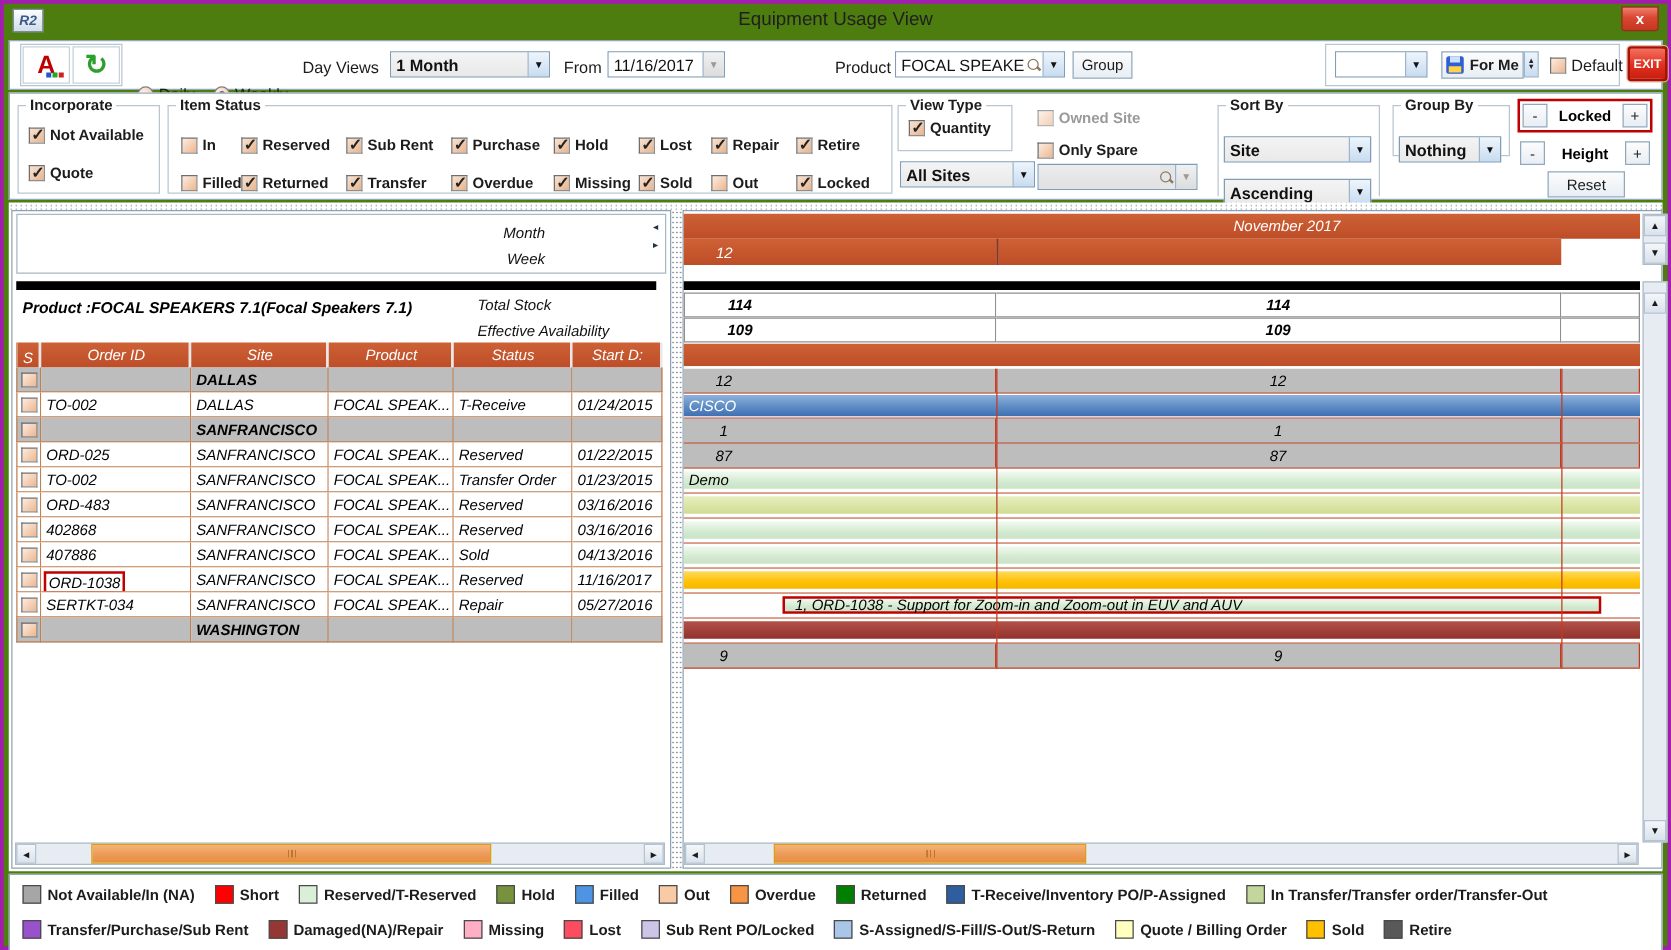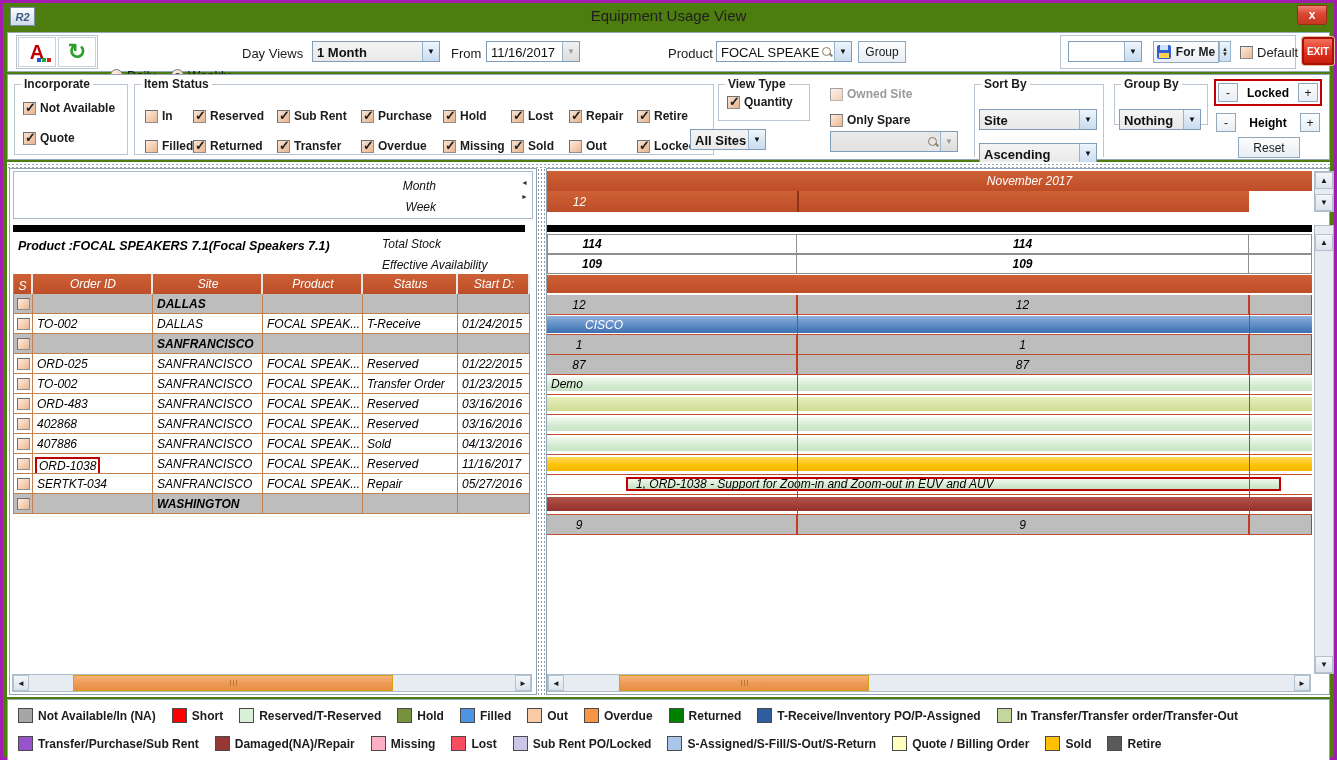--- a/index.html
+++ b/index.html
@@ -103,21 +103,21 @@
   .scell{background:#fff;border:1px solid #8f8f8f;border-left:none;font-size:12px;font-weight:bold;display:flex;align-items:center;justify-content:center;}
   .scell.c0{border-left:1px solid #8f8f8f;padding-right:160px;}
   .orangestrip{position:absolute;left:0;top:106px;width:765px;height:20px;background:linear-gradient(#ce6136,#bd4d27);border-bottom:2px solid #fff;}
   .tlrows{position:absolute;left:0;top:126px;width:765px;}
   .tlrow{position:relative;height:20px;border-bottom:1px solid #c14e2c;background:#fff;}
   .tlrow.tlgroup{display:grid;grid-template-columns:250px 452px 63px;background:#bdbdbd;}
   .gcell{font-size:12px;color:#000;display:flex;align-items:center;justify-content:center;border-right:1px solid #c23b22;}
   .gcell.c0{padding-right:185px;}
   .bar{position:absolute;left:0;right:0;top:2px;bottom:3px;display:flex;align-items:center;font-size:12px;color:#000;z-index:2;}
   .bar .bar-label{padding-left:4px;white-space:nowrap;overflow:hidden;}
-  .bar-t_receive{top:1px;bottom:1px;background:linear-gradient(#8fb2dc,#6592c8 45%,#3e6fb2);color:#fff;padding-left:34px;}
+  .bar-t_receive{top:1px;bottom:1px;background:linear-gradient(#8fb2dc,#6592c8 45%,#3e6fb2);color:#fff;}
   .bar-reserved{background:linear-gradient(#f2faf0,#d3ead0 60%,#c8e4c6);}
   .bar-in_transfer{background:linear-gradient(#e8efbf,#cfdc92);}
   .bar-sold{background:linear-gradient(#ffd95c,#ffc103 60%,#f5b700);}
   .bar-repair{background:linear-gradient(#b25249,#93322c);}
   .bar.hl{border:2px solid #c00000;}
   .bar.hl .bar-label{padding-left:8px;}
   .tick{position:absolute;top:0;width:1px;background:#c23b22;z-index:3;}
 
   
   .legendbox{position:absolute;left:4px;right:4px;top:696px;height:62px;background:#fff;border:1px solid #93a9bb;}
@@ -283,21 +283,21 @@
           </span>
         </div>
     </fieldset>
     <fieldset style="left:710px;top:2px;width:92px;height:44px">
       <legend>View Type</legend>
       <span class="check-item" style="margin:4px 0 0 8px">
         <span class="cb checked"></span>
         <span class="cb-label">Quantity</span>
       </span>
     </fieldset>
-    <div class="combo" style="left:682px;top:54px;width:76px">
+    <div class="combo" style="left:712px;top:54px;width:108px">
       <span class="val">All Sites</span>
       <span class="dd-btn">▼</span>
     </div>
     <span class="check-item" style="position:absolute;left:822px;top:12px">
       <span class="cb dis"></span>
       <span class="cb-label dis-label">Owned Site</span>
     </span>
     <span class="check-item" style="position:absolute;left:822px;top:38px">
       <span class="cb"></span>
       <span class="cb-label">Only Spare</span>

